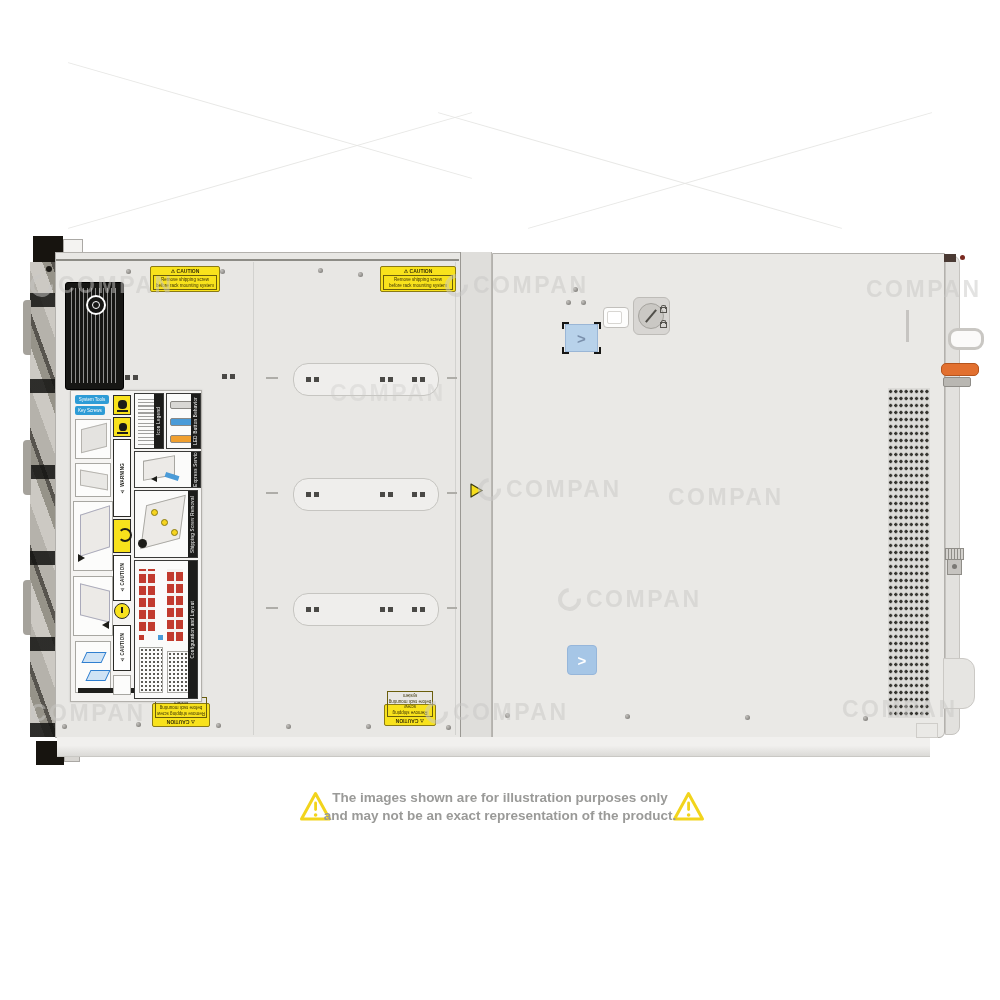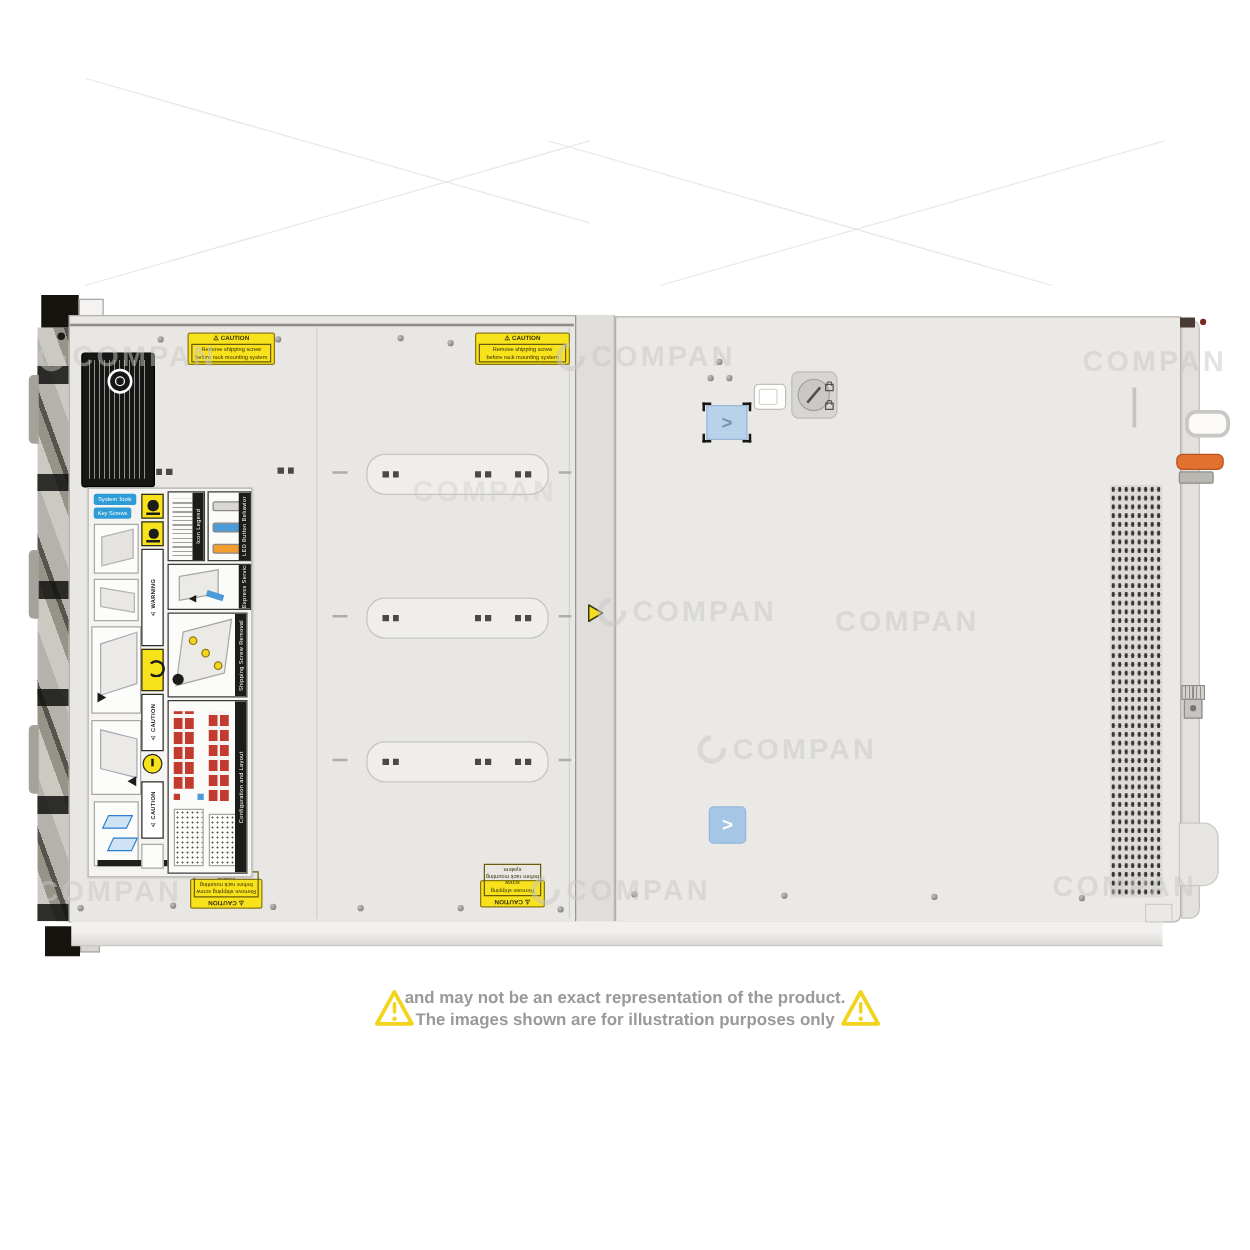--- a/index.html
+++ b/index.html
@@ -369,17 +369,17 @@
   </svg>
 </div>
 <div class="abs" style="left:672px;top:791px;width:33px;height:31px;">
   <svg width="33" height="31" viewBox="0 0 33 31">
     <path d="M16.5 2.5 L30.5 28 L2.5 28 Z" fill="#ffffff" stroke="#f2d41c" stroke-width="3" stroke-linejoin="round"></path>
     <rect x="15.2" y="10.5" width="2.8" height="9.5" rx="1.4" fill="#f2d41c"></rect>
     <circle cx="16.6" cy="24" r="1.8" fill="#f2d41c"></circle>
   </svg>
 </div>
 <div class="disclaimer">
+  <div>The images shown are for illustration purposes only</div>
   <div>and may not be an exact representation of the product.</div>
-  <div>The images shown are for illustration purposes only</div>
 </div>
 
 </div>
 
 </body></html>

